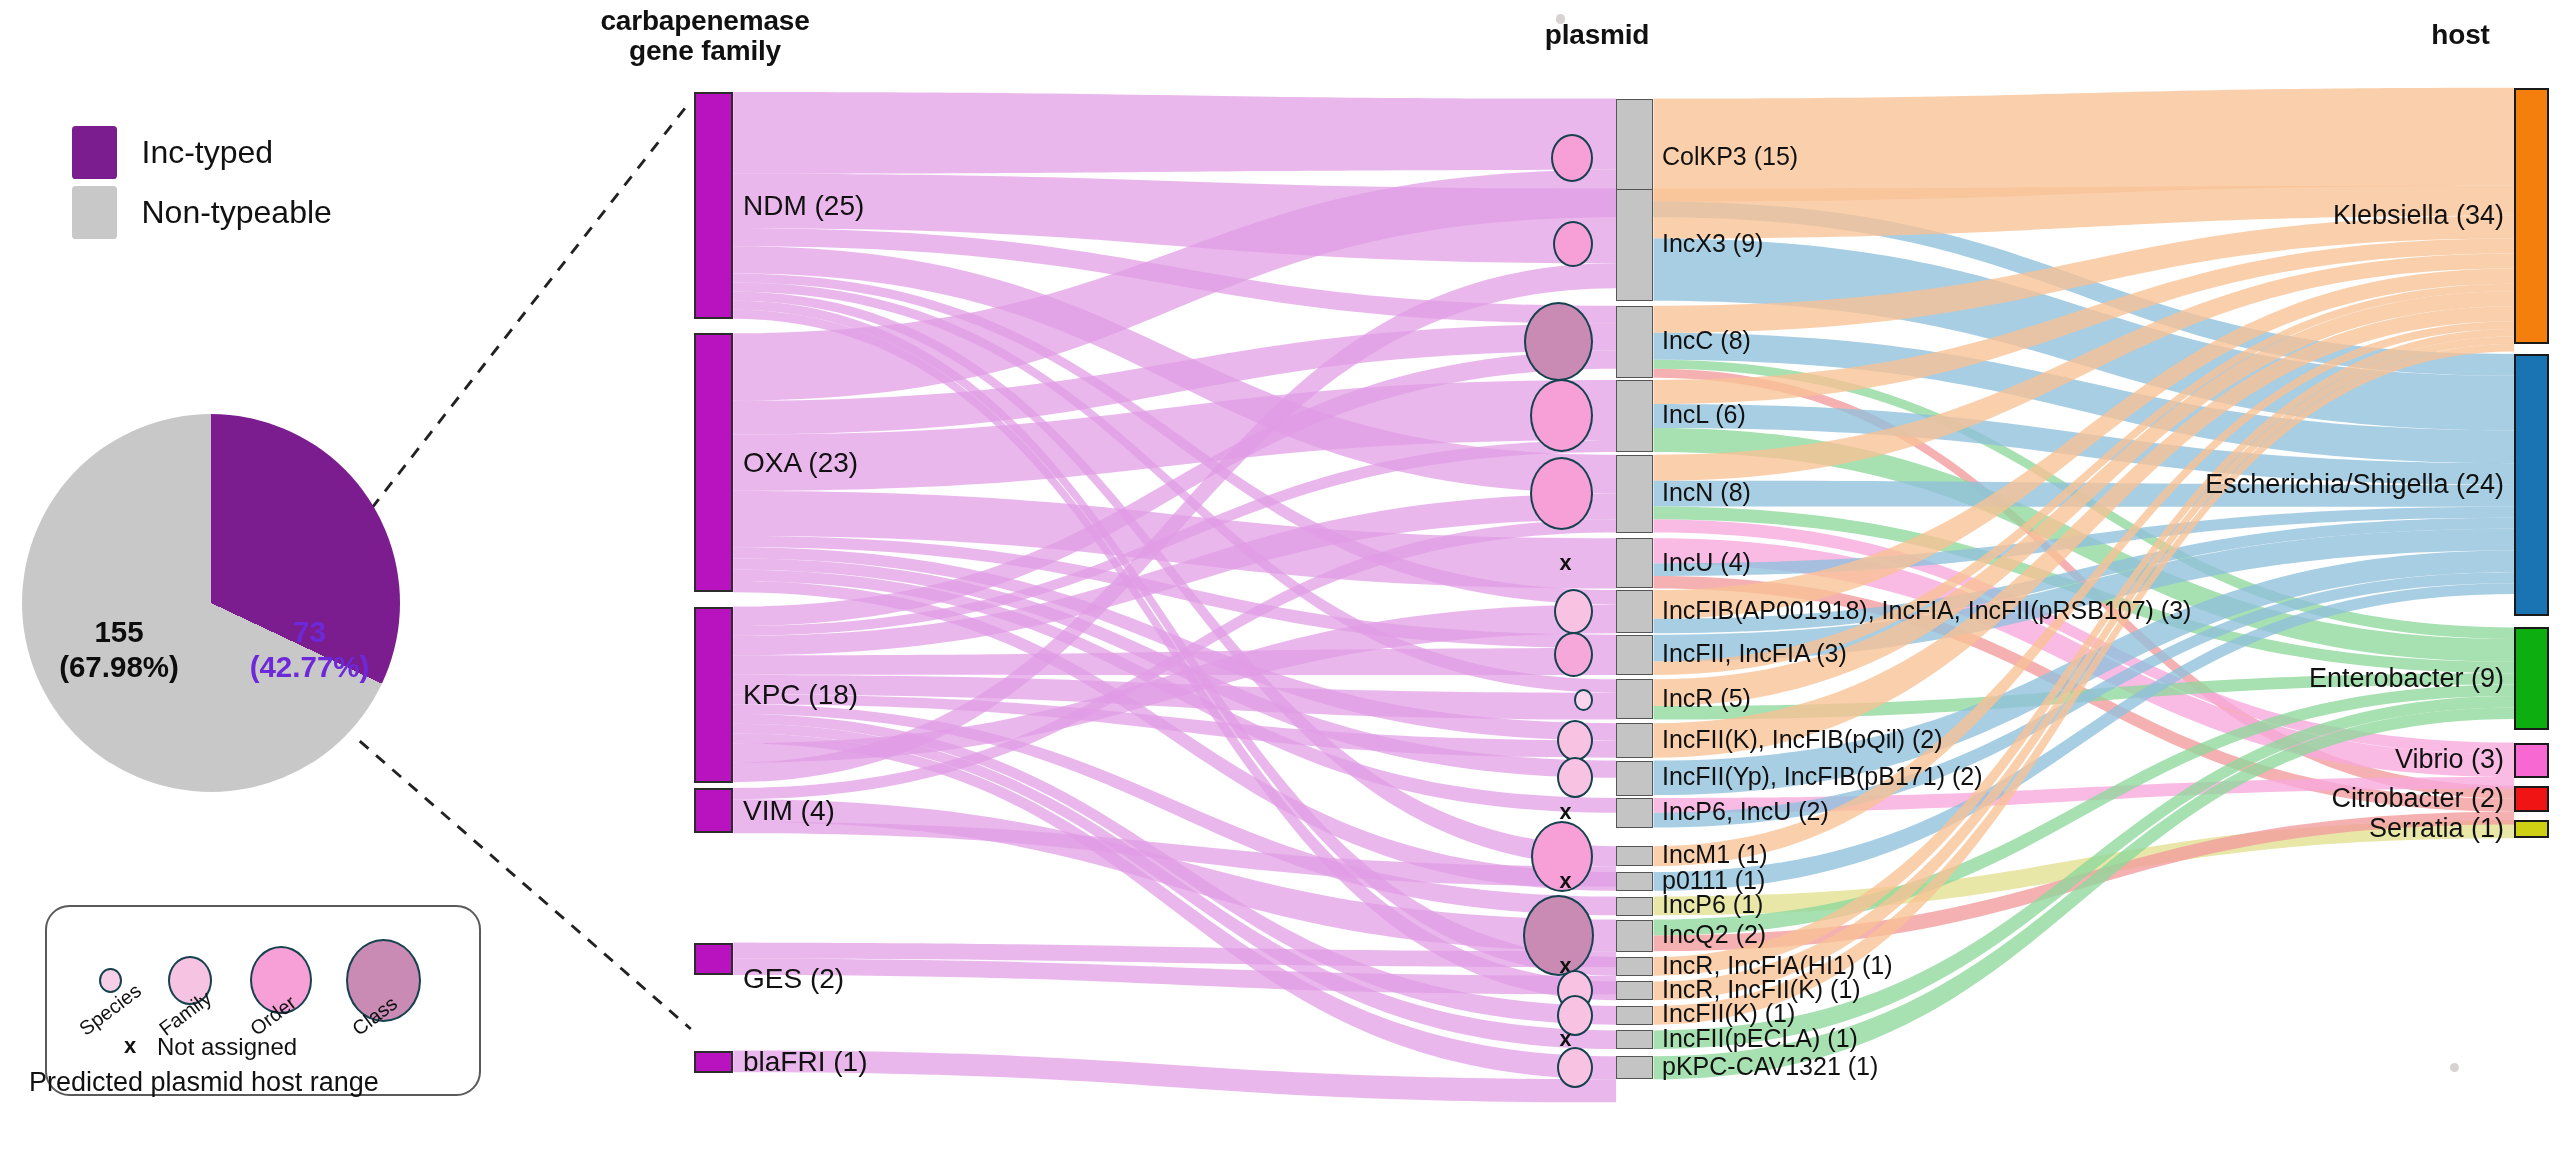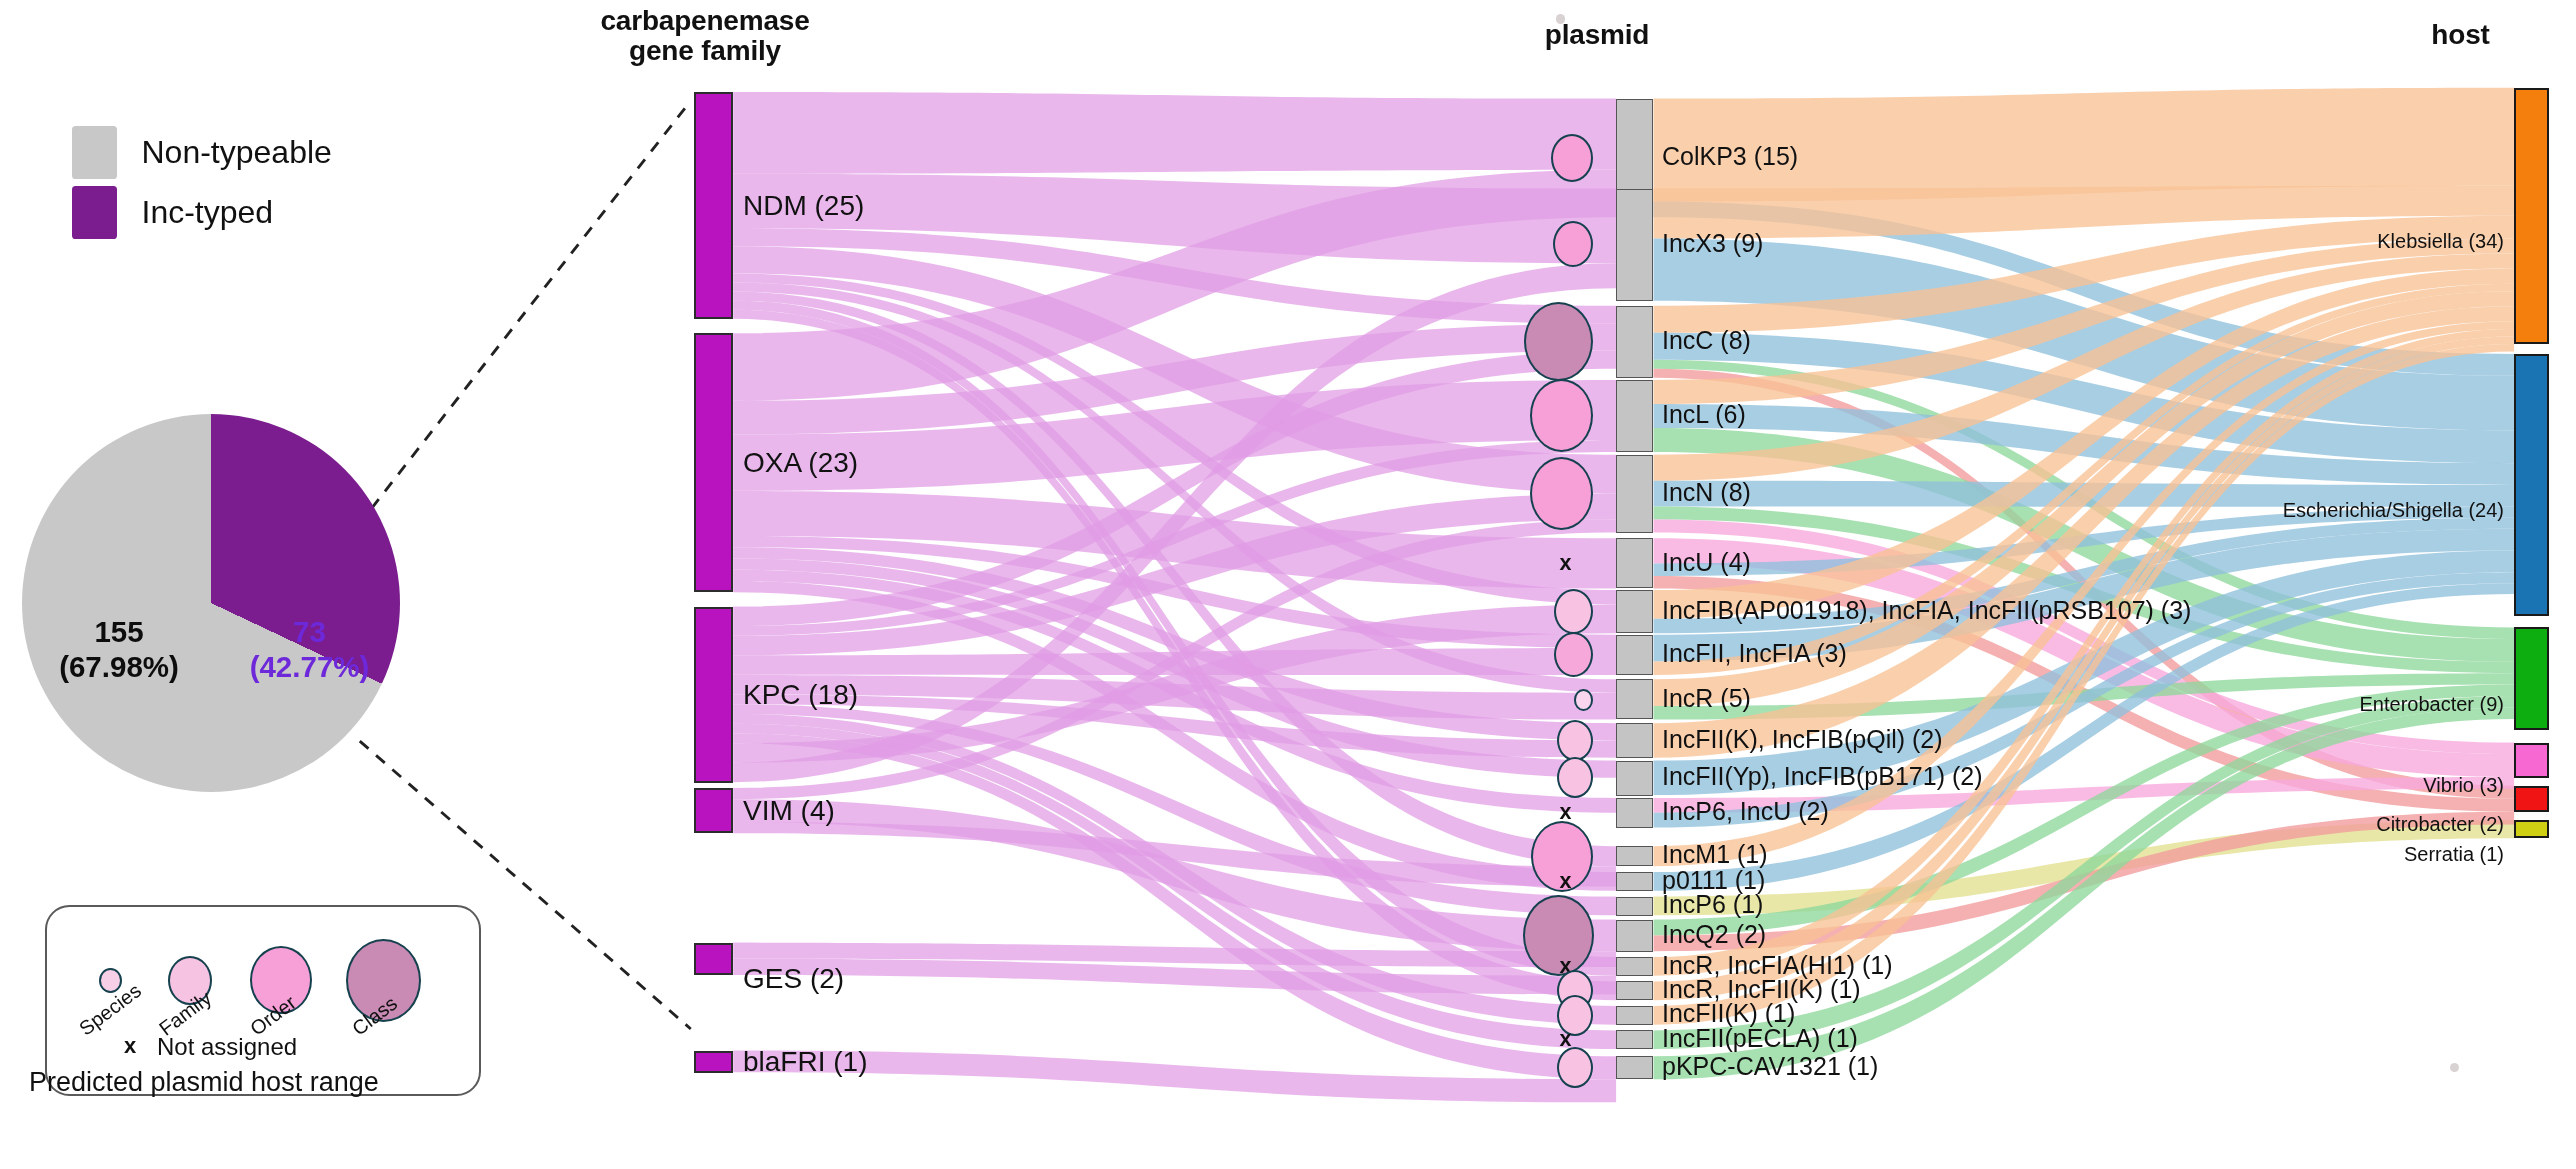--- a/index.html
+++ b/index.html
@@ -29,21 +29,21 @@
   #hr-cap{position:absolute;left:29px;top:1067px;width:461px;font-weight:normal;font-size:27px;}
   .pl-bar{position:absolute;background:#c4c4c4;border:1.4px solid #555;box-sizing:border-box;}
   .pl-ell{position:absolute;border:2.2px solid #16414f;border-radius:50%;box-sizing:border-box;}
   .pl-x{position:absolute;font-size:21.6px;font-weight:bold;text-align:center;width:29px;}
   .pl-txt{position:absolute;font-size:25px;white-space:nowrap;}
   
   .gf-bar{position:absolute;background:#b813bf;border:2.2px solid #2c2c2c;box-sizing:border-box;}
   .gf-txt{position:absolute;font-size:28px;white-space:nowrap;}
   
   .ht-bar{position:absolute;border:2.2px solid #1a1a1a;box-sizing:border-box;}
-  .ht-txt{position:absolute;font-size:20px;white-space:nowrap;margin-top:30px;}
+  .ht-txt{position:absolute;font-size:27px;white-space:nowrap;}
   .dot{position:absolute;width:9.4px;height:9.4px;border-radius:50%;background:#d9d2d2;}
 </style>
 </head>
 <body>
 
 <svg id="sankey-svg" viewBox="0 0 3580 1626">
   <defs></defs>
   <g id="flows-gf-plasmid">
       <path d="M 1019 128 C 1632.5 128, 1632.5 137, 2246 137 L 2246 236 C 1632.5 236, 1632.5 241.4, 1019 241.4 Z" fill="#e09be4" fill-opacity="0.72"></path>
       <path d="M 1019 241.4 C 1632.5 241.4, 1632.5 262, 2246 262 L 2246 366 C 1632.5 366, 1632.5 317, 1019 317 Z" fill="#e09be4" fill-opacity="0.72"></path>
@@ -132,26 +132,26 @@
   <div>carbapenemase</div>
   <div>gene family</div>
 </div>
 <div class="abs col-title" style="left:1453px;top:20px;width:288px;">plasmid</div>
 <div class="abs col-title" style="left:2367px;top:20px;width:187px;">host</div>
 <div class="dot" style="left:1556px;top:14.4px;"></div>
 <div class="dot" style="left:2450px;top:1063px;"></div>
 
 <div class="abs" id="legend-top">
   <div class="lg-row">
+    <span class="lg-sw" style="background:#7b1d8e;"></span>
+    <span class="lg-txt">Inc-typed</span>
+  </div>
+  <div class="lg-row">
     <span class="lg-sw" style="background:#c8c8c8;"></span>
     <span class="lg-txt">Non-typeable</span>
-  </div>
-  <div class="lg-row">
-    <span class="lg-sw" style="background:#7b1d8e;"></span>
-    <span class="lg-txt">Inc-typed</span>
   </div>
 </div>
 
 <div class="abs" id="pie-wrap">
     <div id="pie"></div>
   </div>
 <div class="pie-lab" id="pie-lab-gray">
   <div>155</div>
   <div>(67.98%)</div>
 </div>

